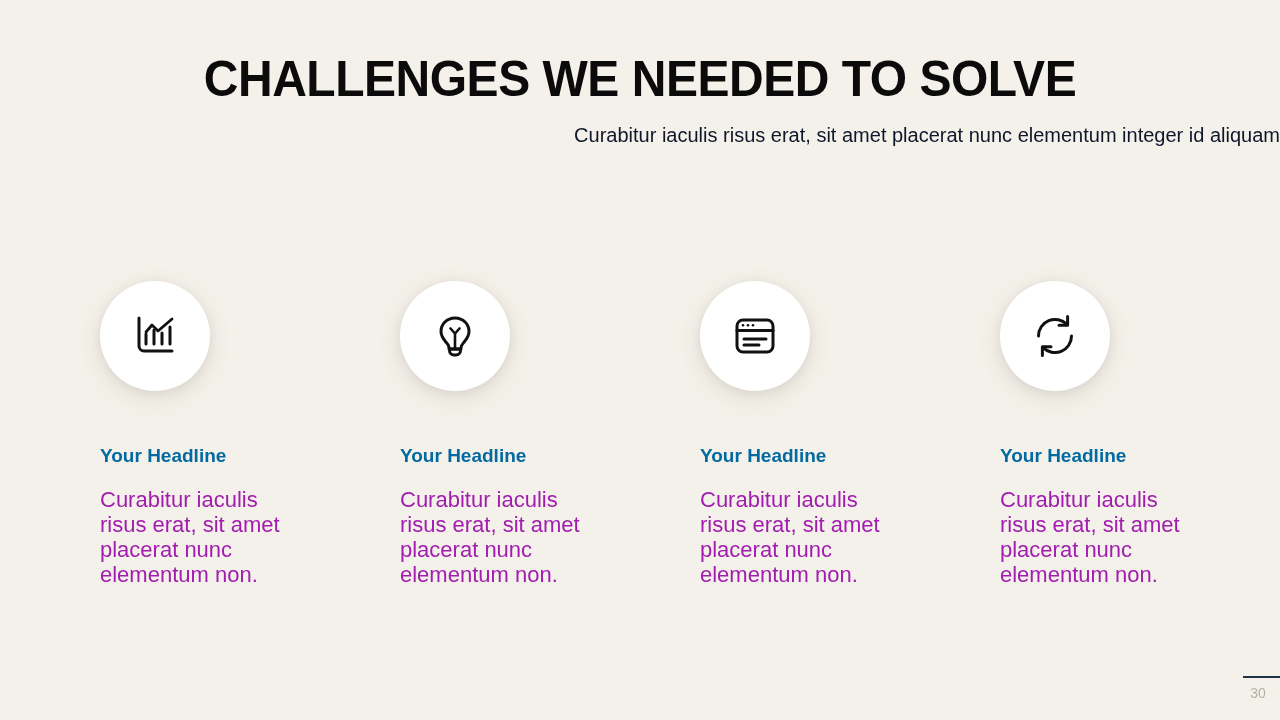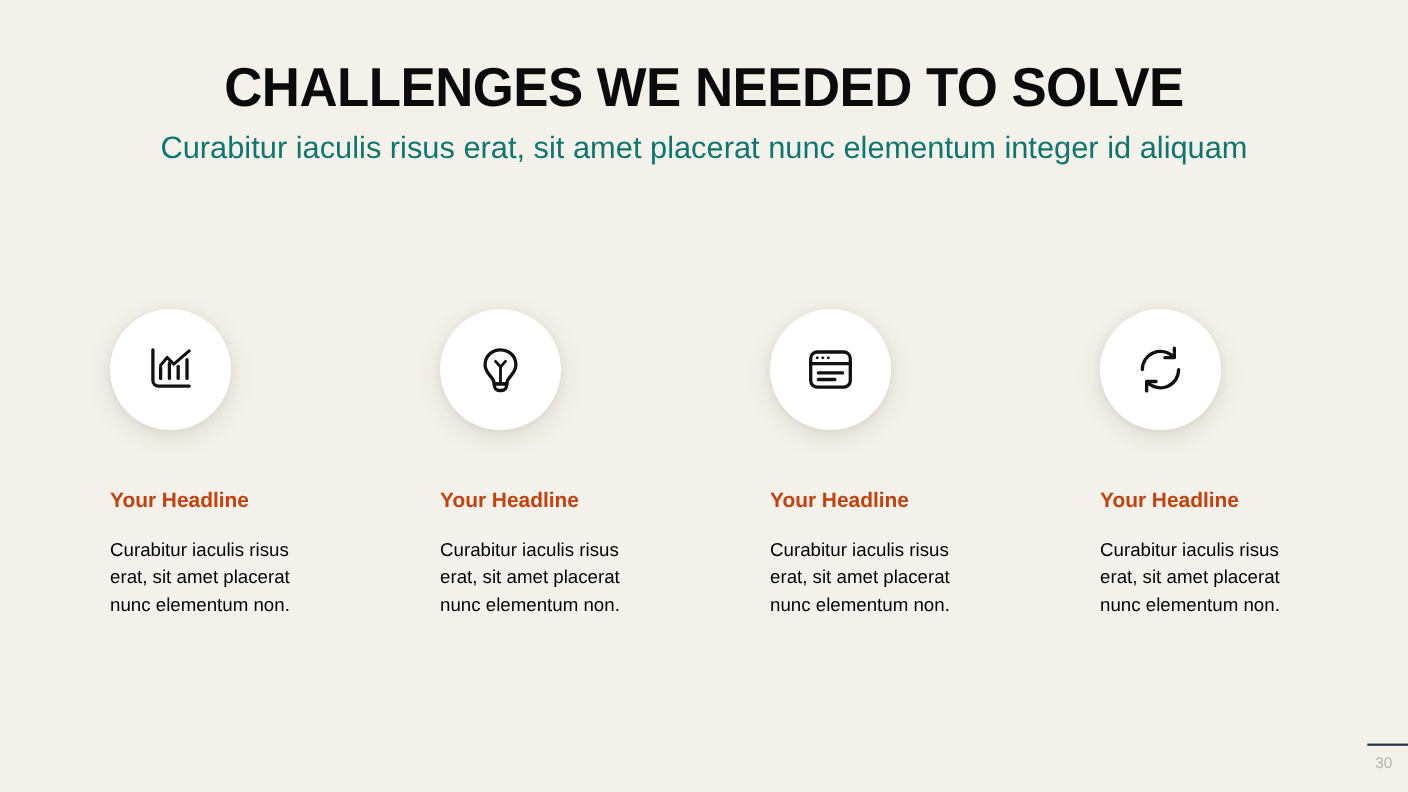--- a/index.html
+++ b/index.html
@@ -26,25 +26,25 @@
     font-weight:700;
     letter-spacing:-0.5px;
     color:#0b0b0b;
     transform:scaleX(0.96);
     transform-origin:center;
     white-space:nowrap;
   }
   .slide-subtitle {
     position:absolute;
     left:0; right:0; top:121px;
-    text-align:center;
-    font-size:28px;
+    text-align:right;
+    font-size:20px;
     line-height:28px;
     font-weight:400;
-    color:#0f766e;
+    color:#0f172a;
     white-space:nowrap;
   }
 
   
   .columns {
     position:absolute;
     left:100px; top:281px;
     width:1100px;
     display:flex;
   }
@@ -63,29 +63,29 @@
     align-items:center;
     justify-content:center;
     margin-bottom:53px;
   }
   .icon-circle svg { display:block; }
 
   .col-headline {
     font-size:19px;
     line-height:24px;
     font-weight:700;
-    color:#c2410c;
+    color:#0369a1;
     margin-bottom:19px;
     white-space:nowrap;
   }
   .col-body {
-    font-size:17px;
+    font-size:22px;
     line-height:25px;
     font-weight:400;
-    color:#000000;
+    color:#a21caf;
     width:200px;
   }
 
   
   .page-rule {
     position:absolute;
     left:1243px; top:676px;
     width:37px; height:2px;
     background:#1d3349;
   }

